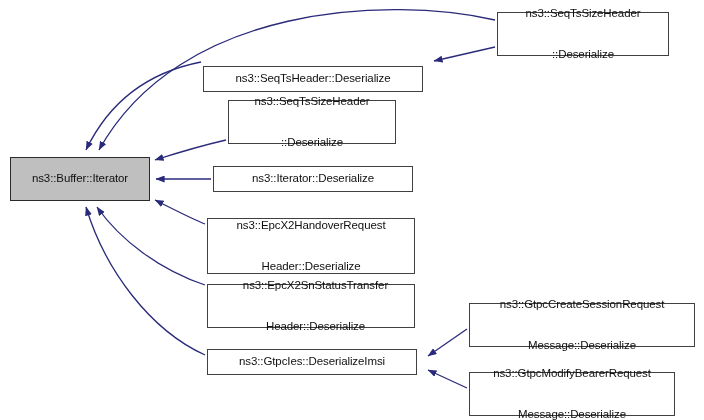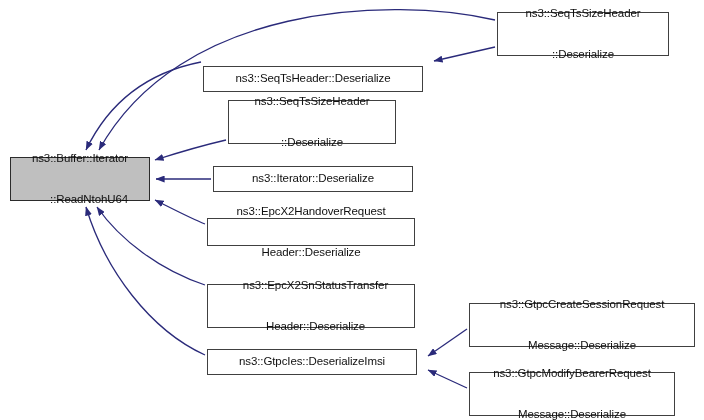--- a/index.html
+++ b/index.html
@@ -76,21 +76,20 @@
     <path d="M 495,47 L 434,61" fill="none" stroke="#2a2a7a" stroke-width="1.3" marker-end="url(#arrowhead)"></path>
 
     <path d="M 467,329 L 428,356" fill="none" stroke="#2a2a7a" stroke-width="1.3" marker-end="url(#arrowhead)"></path>
 
     <path d="M 467,388 L 428,370" fill="none" stroke="#2a2a7a" stroke-width="1.3" marker-end="url(#arrowhead)"></path>
   </svg>
 
   <div class="node central" style="left:10px; top:157px; width:140px; height:44px;">
     <div>
       <span>ns3::Buffer::Iterator</span>
-      <span>::ReadNtohU64</span>
     </div>
   </div>
 
   <div class="node" style="left:497px; top:12px; width:172px; height:44px;">
     <div>
       <span>ns3::SeqTsSizeHeader</span>
       <span>::Deserialize</span>
     </div>
   </div>
 
@@ -106,21 +105,21 @@
       <span>::Deserialize</span>
     </div>
   </div>
 
   <div class="node" style="left:213px; top:166px; width:200px; height:26px;">
     <div>
       <span>ns3::Iterator::Deserialize</span>
     </div>
   </div>
 
-  <div class="node" style="left:207px; top:218px; width:208px; height:28px;">
+  <div class="node" style="left:207px; top:218px; width:208px; height:56px;">
     <div>
       <span>ns3::EpcX2HandoverRequest</span>
       <span>Header::Deserialize</span>
     </div>
   </div>
 
   <div class="node" style="left:207px; top:284px; width:208px; height:44px;padding-left:9px;">
     <div>
       <span>ns3::EpcX2SnStatusTransfer</span>
       <span>Header::Deserialize</span>

